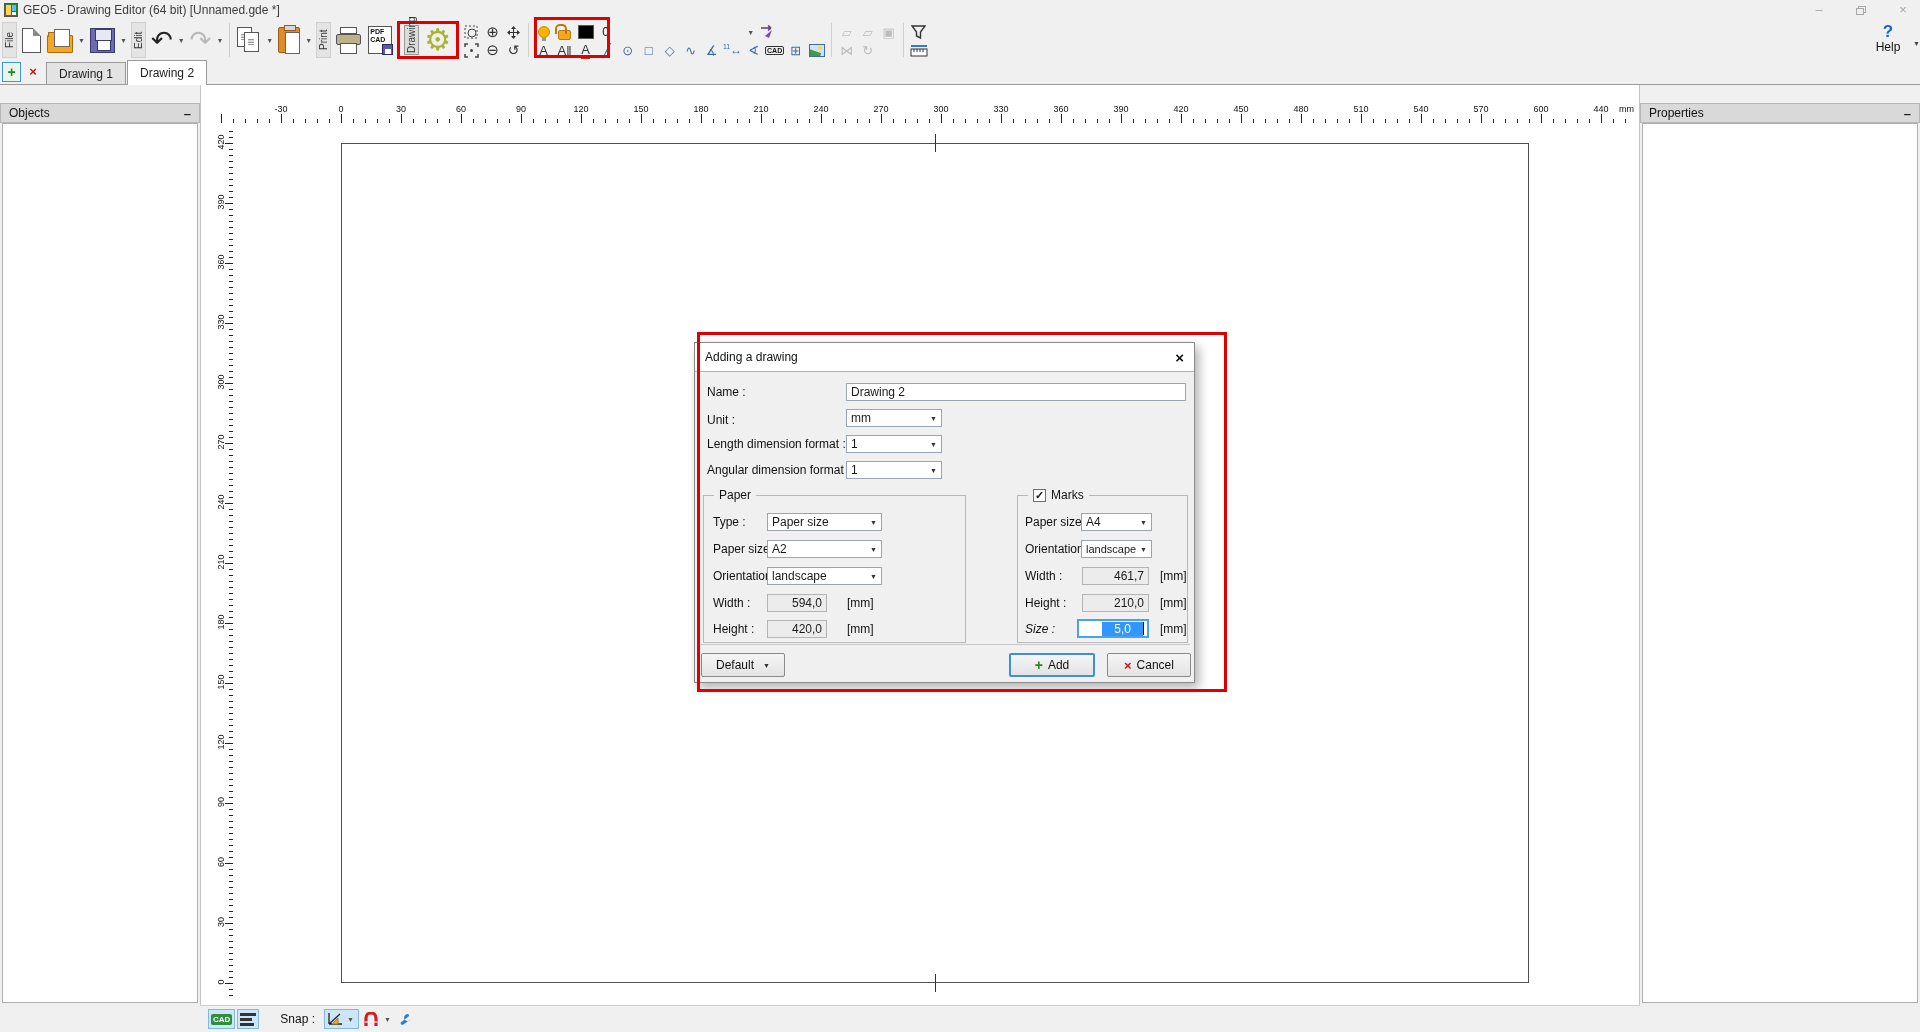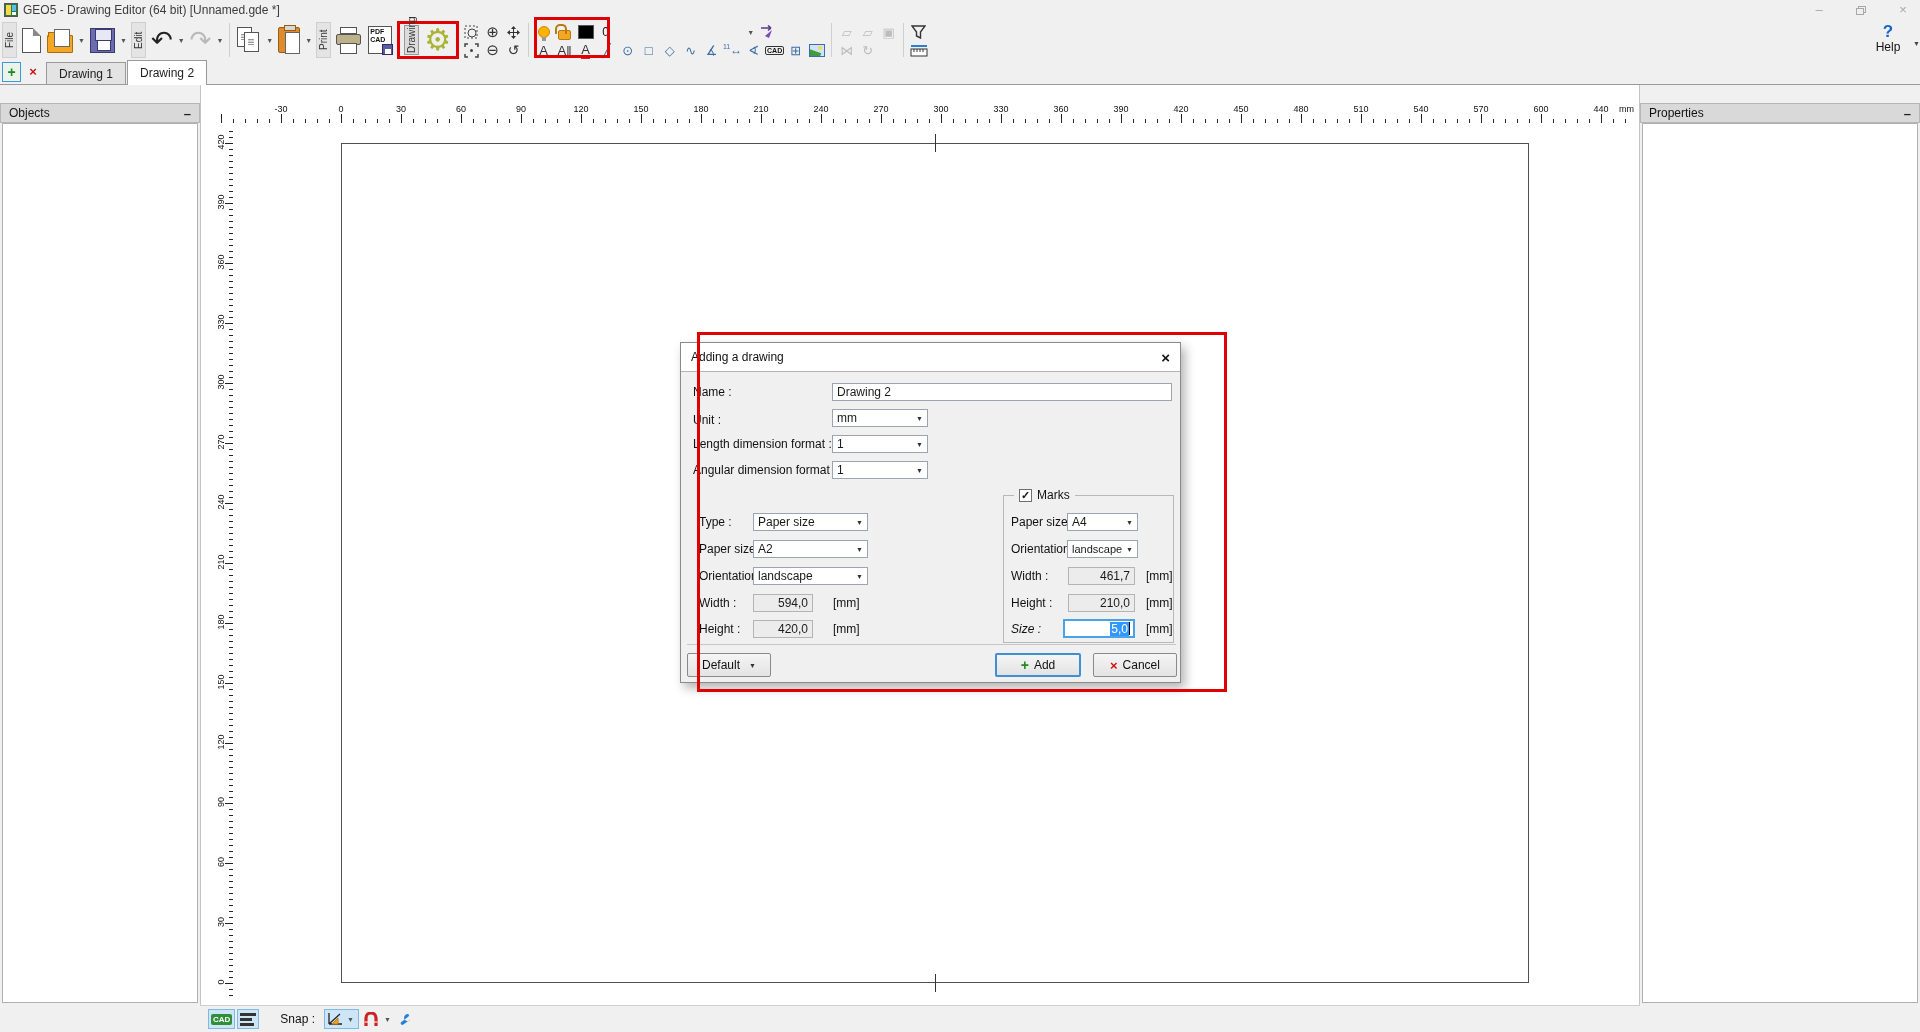--- a/index.html
+++ b/index.html
@@ -110,35 +110,35 @@
   .stbtn { height:20px; display:flex; align-items:center; justify-content:center; padding:0 2px; margin:0 1px; }
   .stbtn.pressed { background:#cde6f7; border:1px solid #7fb8e0; }
   .cadtag { background:#2f8f3a; color:#fff; font-size:8px; font-weight:bold; padding:1px 2px; border-radius:2px; }
   .bars3 { width:16px; height:13px; display:flex; flex-direction:column; justify-content:space-between; }
   .bars3 i { display:block; height:3px; background:#333; }
   .bars3 i:nth-child(2){ width:70%; } .bars3 i:nth-child(3){ width:85%; }
   .snaplabel { margin:0 8px 0 20px; font-size:12px; color:#111; }
 
   
   .dialog-annotation { position:absolute; left:697px; top:332px; width:530px; height:360px; border:3px solid #e00000; z-index:9; pointer-events:none; }
-  .dialog { position:absolute; left:680px; top:342px; width:501px; height:341px; background:#f0f0f0; border:1px solid #8a8a8a; box-shadow:4px 5px 10px rgba(0,0,0,.3); z-index:8; }
+  .dialog { position:absolute; left:694px; top:342px; width:501px; height:341px; background:#f0f0f0; border:1px solid #8a8a8a; box-shadow:4px 5px 10px rgba(0,0,0,.3); z-index:8; }
   .dlg-title { position:absolute; left:0; top:0; width:100%; height:29px; background:#ffffff; border-bottom:1px solid #b4b4b4; display:flex; align-items:center; padding:0 10px; font-size:12px; color:#111; }
   .dlg-close { margin-left:auto; font-size:15px; font-weight:bold; color:#111; }
   .frow { position:absolute; height:18px; display:flex; align-items:center; }
   .flabel { font-size:12px; color:#111; }
   .tinput { background:#fff; border:1px solid #9aa5b1; height:18px; font-size:12px; display:flex; align-items:center; padding:0 4px; }
   .combo { background:#fff; border:1px solid #9aa5b1; height:18px; font-size:12px; display:flex; align-items:center; padding-left:4px; position:relative; }
   .combo .arr { position:absolute; right:4px; font-size:7px; color:#333; }
   .rofield { background:#ececec; border:1px solid #b4b4b4; height:18px; font-size:12px; display:flex; align-items:center; justify-content:flex-end; padding:0 4px; }
   .unit { font-size:12px; color:#111; margin-left:6px; }
   .groupbox { position:absolute; border:1px solid #b8b8b8; }
   .legend { position:absolute; top:-8px; left:10px; background:#f0f0f0; padding:0 5px; font-size:12px; color:#111; display:flex; align-items:center; gap:5px; }
   .chk { width:13px; height:13px; background:#fff; border:1px solid #707070; font-size:11px; line-height:11px; text-align:center; color:#1a1a1a; font-weight:bold; }
   .selinput { background:#fff; border:2px solid #4aa3e8; height:19px; font-size:12px; display:flex; align-items:center; justify-content:flex-end; padding:0 3px; }
-  .selhl { background:#3297fd; color:#fff; padding:0 1px; }
+  .selhl { background:#3297fd; color:#fff; padding:0 12px; }
   .caret { display:inline-block; width:1px; height:13px; background:#000; }
   .dlg-sep { position:absolute; left:6px; top:301px; width:489px; height:1px; background:#c6c6c6; }
   .btn { position:absolute; height:24px; background:linear-gradient(#f5f5f5,#e3e3e3); border:1px solid #8a8a8a; border-radius:2px; display:flex; align-items:center; justify-content:center; gap:5px; font-size:12px; color:#111; }
   .btn.default-focus { border:2px solid #3f8fd2; }
   .plus-g { color:#1d8a1d; font-weight:bold; font-size:14px; }
   .x-r { color:#cc1111; font-weight:bold; font-size:13px; }
   .dd-b { font-size:7px; color:#333; margin-left:4px; }
 
   .toolbar-annotation { position:absolute; left:534px; top:17px; width:76px; height:41px; border:3px solid #e00000; z-index:5; pointer-events:none; }
 </style>
@@ -761,20 +761,23 @@
       </div>
 
     <div class="frow" style="left:12px; top:118px;">
         <span class="flabel">Angular dimension format :</span>
       </div>
     <div class="combo" style="position:absolute; left:151px; top:118px; width:96px;">
         <span>1</span>
         <span class="arr">▼</span>
       </div>
 
+    <div class="groupbox" style="left:8px; top:152px; width:263px; height:148px;">
+      <span class="legend">Paper</span>
+    </div>
     <div class="frow" style="left:18px; top:170px;">
         <span class="flabel">Type :</span>
       </div>
     <div class="combo" style="position:absolute; left:72px; top:170px; width:115px;">
         <span>Paper size</span>
         <span class="arr">▼</span>
       </div>
     <div class="frow" style="left:18px; top:197px;">
         <span class="flabel">Paper size :</span>
       </div>

